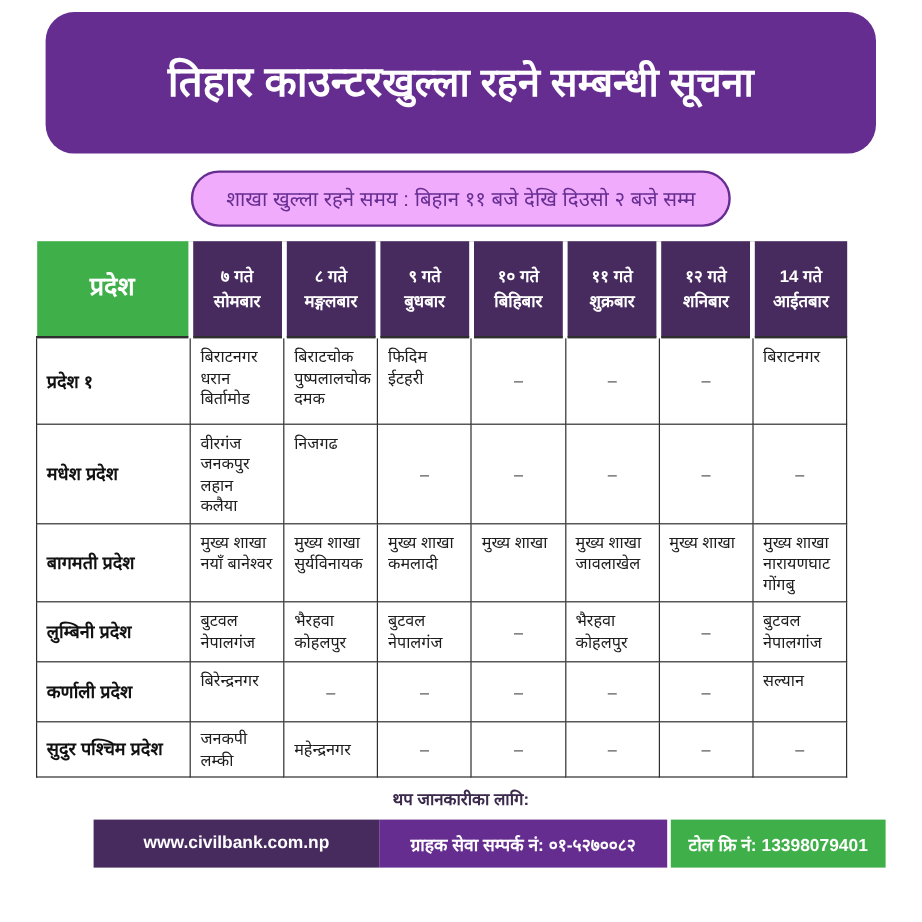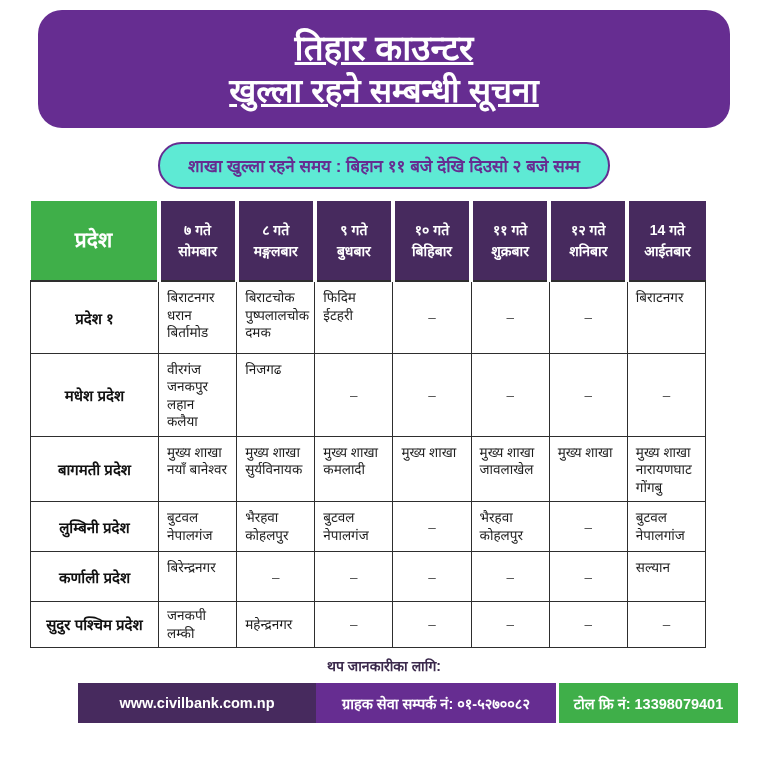--- a/index.html
+++ b/index.html
@@ -8,42 +8,42 @@
     --green:#3faf49;
     --border:#2e2e2e;
   }
   *{box-sizing:border-box;margin:0;padding:0;}
   html,body{width:768px;height:768px;background:#ffffff;overflow:hidden;
     font-family:"Liberation Sans","DejaVu Sans",sans-serif;}
   .page{width:768px;height:768px;padding:10px 30px 0 30px;}
 
   
   .banner{margin:0 8px;background:var(--brand-purple);border-radius:24px;
-    height:118px;display:flex;flex-direction:column;align-items:center;justify-content:center;
-    color:#fff;text-align:center;text-decoration:underline;}
+    height:118px;display:flex;flex-direction:row;align-items:center;justify-content:center;
+    color:#fff;text-align:center;}
   .banner .t1{font-size:35px;font-weight:bold;line-height:1.3;}
   .banner .t2{font-size:33px;font-weight:bold;line-height:1.3;}
 
   
   .pillwrap{display:flex;justify-content:center;margin:14px 0 12px 0;}
   .pill{border:2px solid var(--brand-purple);border-radius:999px;color:var(--brand-purple);
-    font-weight:bold;font-size:17px;padding:10px 28px;background:#5eead4;white-space:nowrap;}
+    font-weight:normal;font-size:17px;padding:10px 28px;background:#f0abfc;white-space:nowrap;}
 
   
   table{border-collapse:collapse;width:676px;table-layout:fixed;}
   col.c-prov{width:128px;}
   th{background:var(--dark-purple);color:#fff;font-size:14px;font-weight:bold;
     text-align:center;vertical-align:middle;height:80px;line-height:1.45;
     border:4px solid #ffffff;white-space:pre-line;}
   th.corner{background:var(--green);font-size:21px;border-left:none;}
   th:last-child{border-right:none;}
   thead th{border-top:none;border-bottom:2px solid var(--border);}
   td{border:1.5px solid var(--border);font-size:13.5px;color:#1d1d1d;
     vertical-align:middle;padding:5px 8px;line-height:1.3;white-space:pre-line;}
-  td.prov{font-weight:bold;font-size:15px;color:#111;text-align:center;}
+  td.prov{font-weight:bold;font-size:15px;color:#111;}
   td.dash{text-align:center;color:#444;}
   tbody tr:nth-child(1) td{height:72px;vertical-align:top;padding-top:7px;}
   tbody tr:nth-child(2) td{height:72px;vertical-align:top;padding-top:7px;}
   tbody tr:nth-child(3) td{height:60px;vertical-align:top;padding-top:7px;}
   tbody tr:nth-child(4) td{height:50px;vertical-align:top;padding-top:7px;}
   tbody tr:nth-child(5) td{height:50px;vertical-align:top;padding-top:7px;}
   tbody tr:nth-child(6) td{height:36px;}
   tbody tr:nth-child(7) td{height:44px;}
   tbody td.prov{vertical-align:middle !important;}
   tbody tr td.dash{vertical-align:middle !important;}

